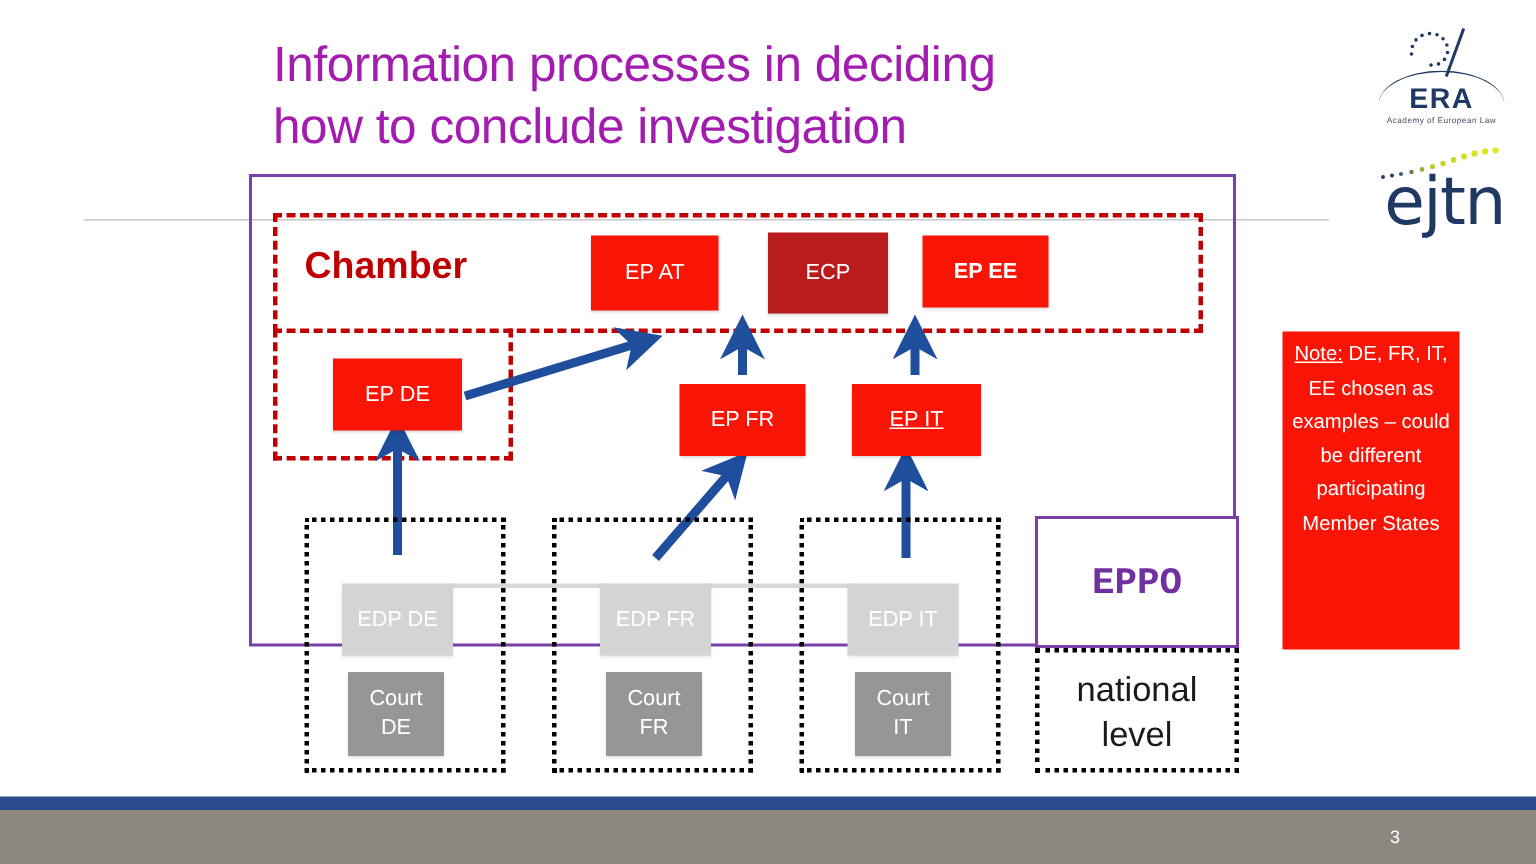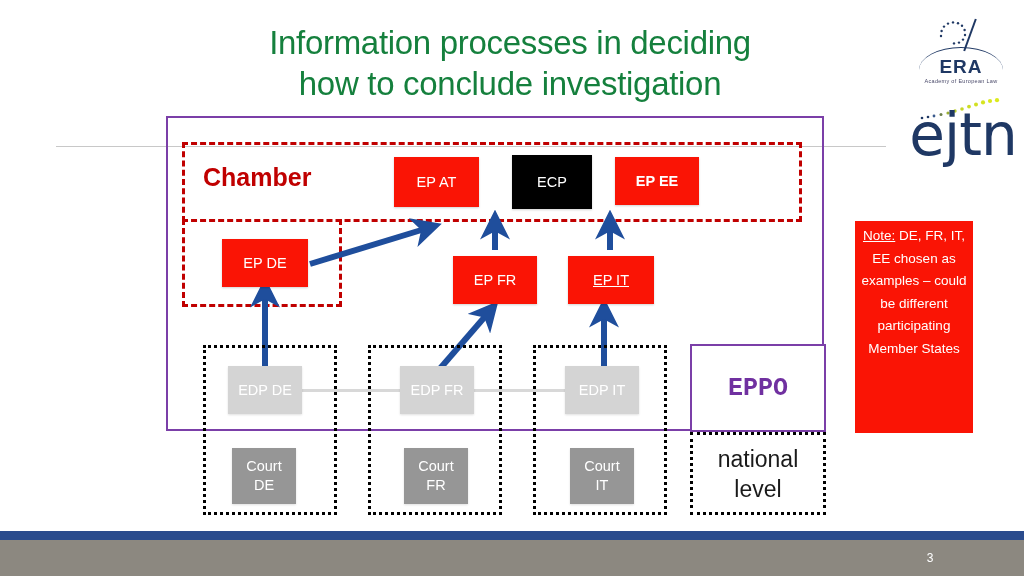--- a/index.html
+++ b/index.html
@@ -24,27 +24,27 @@
     left: 56px;
     top: 146px;
     width: 830px;
     height: 1px;
     background: #c8c8c8;
   }
 
   
   .title {
     position: absolute;
-    left: 170px;
+    left: 182px;
     top: 22px;
     width: 680px;
-    text-align: center;
+    text-align: left;
     font-size: 33px;
     line-height: 41px;
-    color: #15803d;
+    color: #a21caf;
     letter-spacing: -0.3px;
   }
 
   
   .logo-era {
     position: absolute;
     left: 905px;
     top: 16px;
     width: 112px;
     height: 78px;
@@ -101,21 +101,21 @@
     top: 98px;
     width: 110px;
     height: 70px;
   }
   .logo-ejtn .ejtn-word {
     position: absolute;
     left: 0;
     top: 14px;
     width: 110px;
     text-align: center;
-    font-size: 58px;
+    font-size: 44px;
     line-height: 46px;
     color: #1f3864;
     font-family: "DejaVu Sans", sans-serif;
     letter-spacing: -1px;
   }
   .logo-ejtn .ejtn-stars {
     position: absolute;
     left: 10px;
     top: 0px;
     width: 92px;
@@ -168,21 +168,21 @@
   .ep-box {
     position: absolute;
     background: #fa1405;
     color: #ffffff;
     display: flex;
     align-items: center;
     justify-content: center;
     font-size: 14.5px;
     box-shadow: 0 1px 2px rgba(0,0,0,0.18);
   }
-  .ep-box.dark { background: #000000; text-align: right; }
+  .ep-box.dark { background: #b91c1c; text-align: right; }
 
   #ep-at   { left: 394px; top: 157px; width: 85px; height: 50px; }
   #ecp     { left: 512px; top: 155px; width: 80px; height: 54px; }
   #ep-ee   { left: 615px; top: 157px; width: 84px; height: 48px; font-weight: bold; }
   #ep-de   { left: 222px; top: 239px; width: 86px; height: 48px; }
   #ep-fr   { left: 453px; top: 256px; width: 84px; height: 48px; }
   #ep-it   { left: 568px; top: 256px; width: 86px; height: 48px; text-decoration: underline; }
 
   
   .nat-box {
@@ -229,20 +229,21 @@
   
   .edp-box {
     position: absolute;
     background: #d4d4d4;
     color: #ffffff;
     display: flex;
     align-items: center;
     justify-content: center;
     font-size: 14.5px;
     box-shadow: 0 1px 2px rgba(0,0,0,0.12);
+    margin-top: 23px;
   }
   #edp-de { left: 228px; top: 366px; width: 74px; height: 48px; }
   #edp-fr { left: 400px; top: 366px; width: 74px; height: 48px; }
   #edp-it { left: 565px; top: 366px; width: 74px; height: 48px; }
 
   .court-box {
     position: absolute;
     background: #969696;
     color: #ffffff;
     display: flex;

